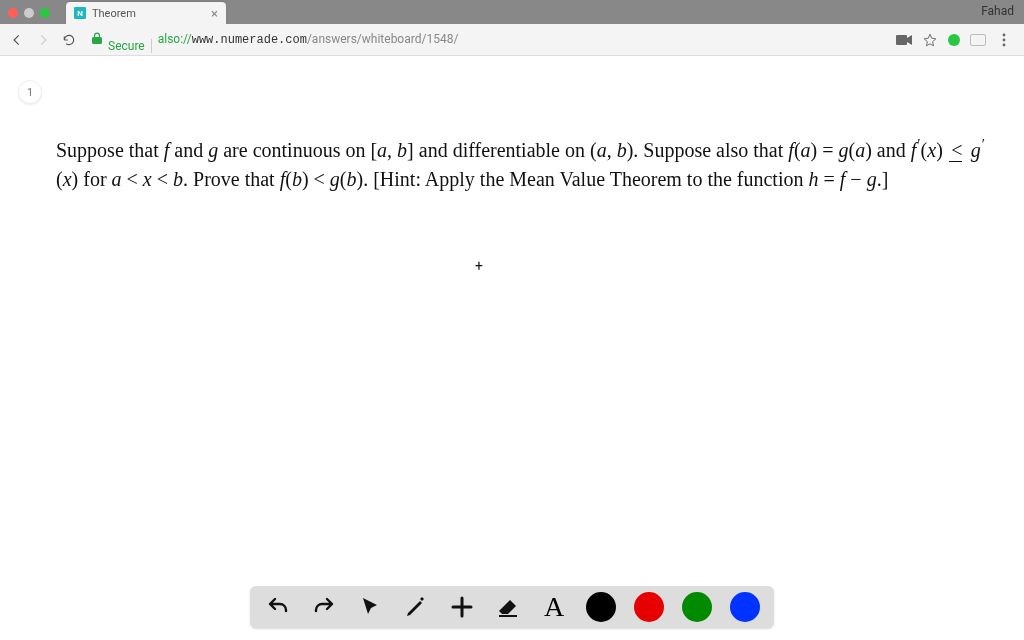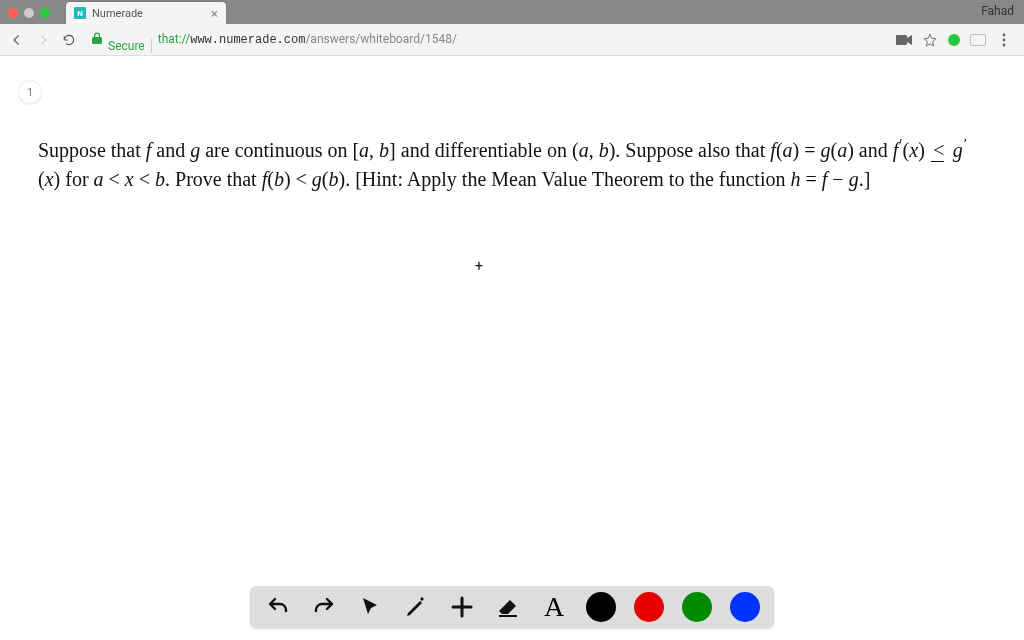--- a/index.html
+++ b/index.html
@@ -27,21 +27,21 @@
   .url-proto { color: #28a745; }
   .url-host { color: #333; font-family: Liberation Mono, monospace; }
   .url-path { color: #888; }
   .addr-right { display: flex; align-items: center; gap: 10px; padding-right: 6px;}
   .addr-icon { width: 16px; height: 16px; display: flex; align-items: center; justify-content: center; color: #666; font-size: 14px; }
   .ext-dot { width: 12px; height: 12px; border-radius: 50%; background: #28c840; }
   
   .content { flex: 1; background: #fff; position: relative; }
   .slide-badge { position: absolute; top: 24px; left: 18px; width: 24px; height: 24px; border-radius: 50%; background: #fff; border: 1px solid #eee; display: flex; align-items: center; justify-content: center; font-size: 11px; color: #777; box-shadow: 0 1px 2px rgba(0,0,0,0.08);}
   
-  .problem { position: absolute; top: 78px; left: 38px; right: 38px; font-family: Georgia, "Times New Roman", serif; font-size: 20px; line-height: 1.45; color: #111; }
+  .problem { position: absolute; top: 78px; left: 56px; right: 38px; font-family: Georgia, "Times New Roman", serif; font-size: 20px; line-height: 1.45; color: #111; }
   .problem .it { font-style: italic; }
   .problem .leq { position: relative; display:inline-block; width: 0.9em; text-align:center;}
   .problem .leq::after{ content:""; position:absolute; left:0.08em; right:0.18em; bottom:0.12em; border-bottom:1.2px solid #111;}
   .problem .prime { font-size: 0.75em; vertical-align: super; margin-left:1px;}
   
   .cursor-plus { position: absolute; top: 202px; left: 475px; font-size: 14px; color: #111; }
   
   .toolbar { position: absolute; bottom: 12px; left: 50%; transform: translateX(-50%); background: #ddd; border-radius: 6px; padding: 6px 14px; display: flex; align-items: center; gap: 18px; box-shadow: 0 1px 2px rgba(0,0,0,0.15);}
   .tool-btn { width: 28px; height: 28px; display: flex; align-items: center; justify-content: center; cursor: pointer; }
   .tool-btn svg { width: 24px; height: 24px; }
@@ -59,21 +59,21 @@
 
   <div class="titlebar">
     <div class="traffic-lights">
       <div class="traffic-light tl-red"></div>
       <div class="traffic-light tl-yellow"></div>
       <div class="traffic-light tl-green"></div>
     </div>
     <div class="tabs-strip">
       <div class="browser-tab">
         <div class="tab-favicon">N</div>
-        <span class="tab-title">Numerade</span>
+        <span class="tab-title">Theorem</span>
         <span class="tab-close">×</span>
       </div>
     </div>
     <div class="titlebar-right">Fahad</div>
   </div>
 
   <div class="addressbar">
     <div class="nav-btn">
       <svg viewBox="0 0 24 24" width="14" height="14">
           <path d="M15 4l-8 8 8 8" stroke="#555" stroke-width="2" fill="none"></path>
@@ -90,21 +90,21 @@
         </svg>
     </div>
     <div class="url-field">
       <span>
         <svg width="10" height="12" viewBox="0 0 10 12">
             <path d="M2 5V3.5a3 3 0 016 0V5h.5A1.5 1.5 0 0110 6.5v4A1.5 1.5 0 018.5 12h-7A1.5 1.5 0 010 10.5v-4A1.5 1.5 0 011.5 5H2zm1.2 0h3.6V3.5a1.8 1.8 0 10-3.6 0V5z" fill="#28a745"></path>
           </svg>
       </span>
       <span class="secure-text">Secure</span>
       <span>
-        <span class="url-proto">that://</span><span class="url-host">www.numerade.com</span><span class="url-path">/answers/whiteboard/1548/</span>
+        <span class="url-proto">also://</span><span class="url-host">www.numerade.com</span><span class="url-path">/answers/whiteboard/1548/</span>
       </span>
     </div>
     <div class="addr-right">
       <div class="addr-icon">
         <svg width="16" height="12" viewBox="0 0 16 12">
             <rect x="0" y="1" width="11" height="10" rx="1" fill="#666"></rect>
             <path d="M11 4l5-3v10l-5-3z" fill="#666"></path>
           </svg>
       </div>
       <div class="addr-icon">

